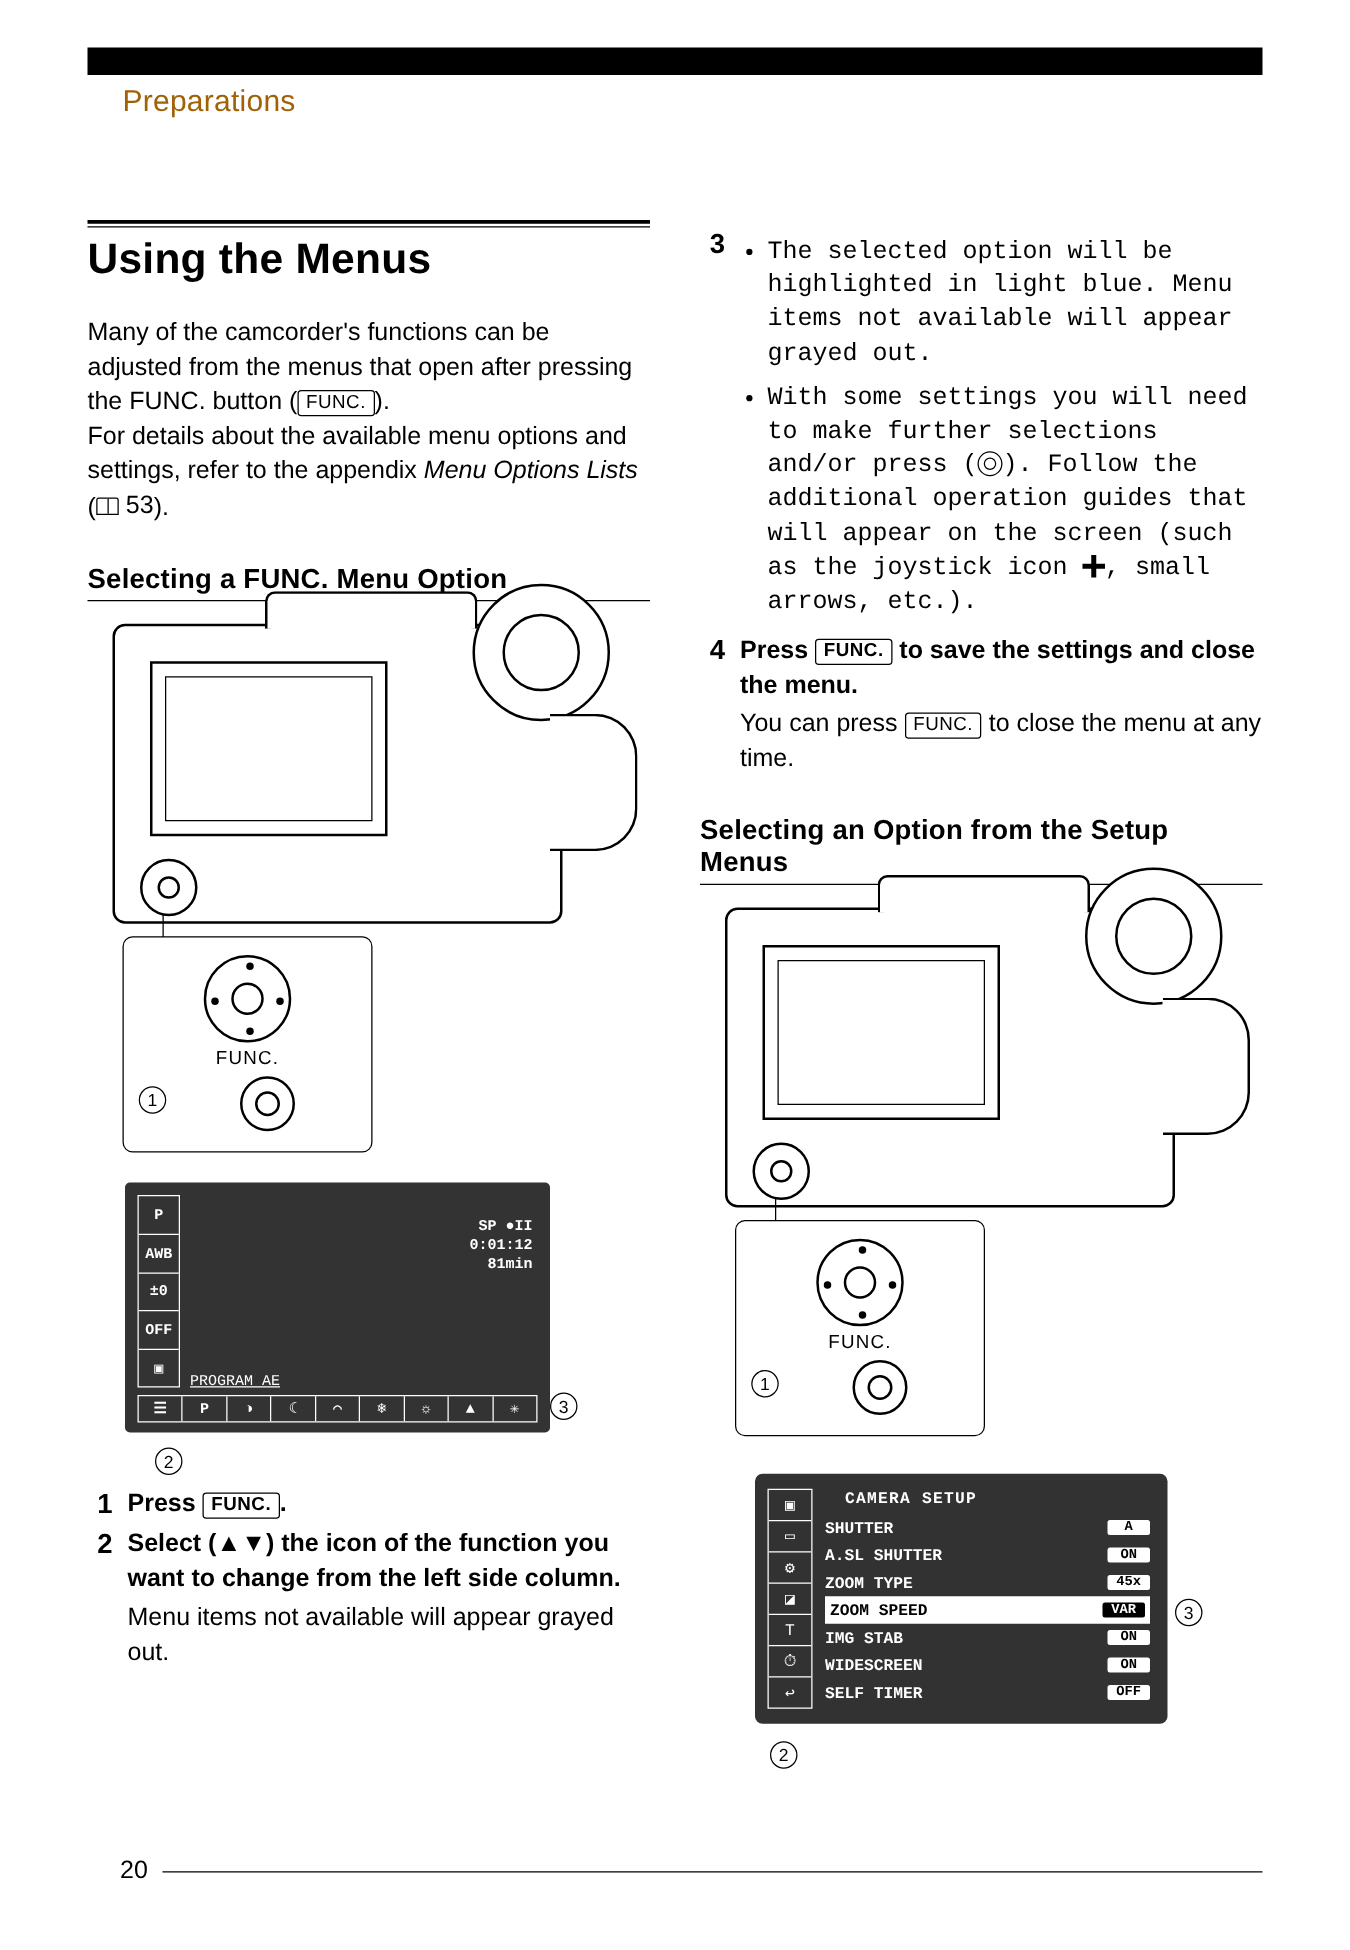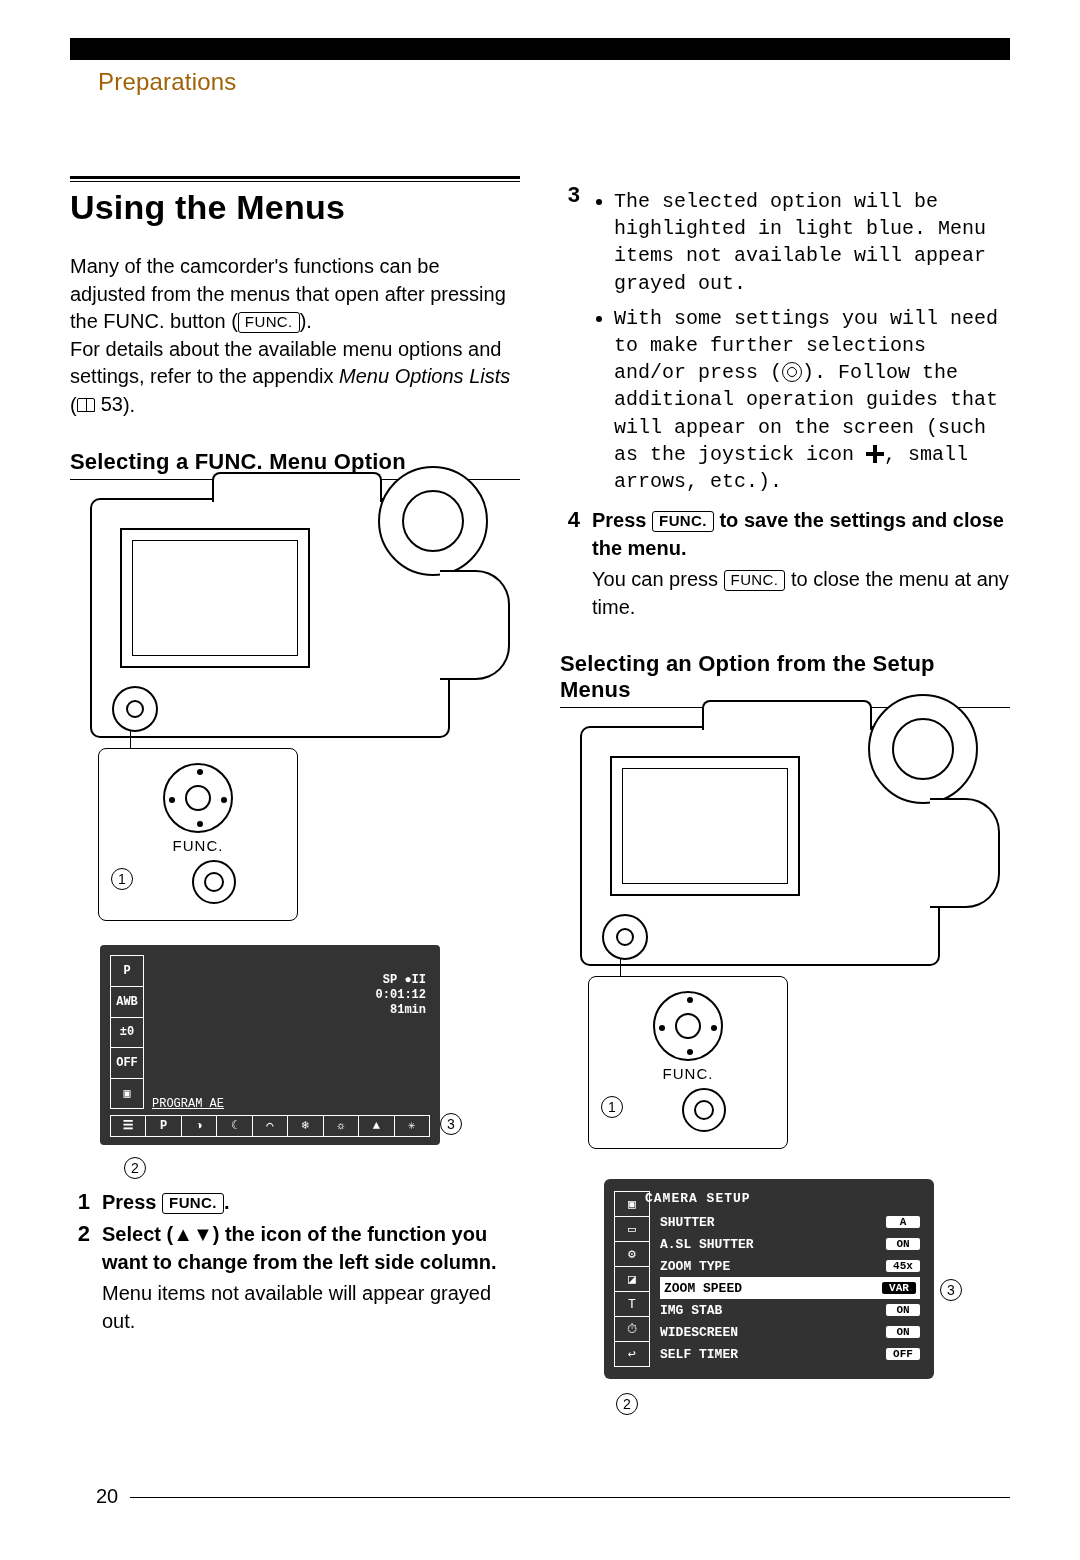--- a/index.html
+++ b/index.html
@@ -59,21 +59,21 @@
   .osd .botlabel { position:absolute; left:52px; bottom:34px; font-weight:400; text-decoration:underline; }
   .osd .bottombar { position:absolute; left:10px; right:10px; bottom:8px; height:22px; border:1px solid #fff; display:flex; }
   .osd .bottombar span { flex:1; border-right:1px solid #fff; text-align:center; line-height:20px; font-weight:700;}
   .osd .bottombar span:last-child{border-right:none;}
 
   
   .setup { position:relative; width:330px; height:200px; background:#323232; margin:30px 0 10px 44px; border-radius:6px; padding:12px 10px 12px 10px; font-family:"Courier New",monospace; color:#fff; font-size:13px; }
   .setup .side { position:absolute; left:10px; top:12px; bottom:12px; width:36px; border:1px solid #fff; display:flex; flex-direction:column;}
   .setup .side div{flex:1;border-bottom:1px solid #fff;display:flex;align-items:center;justify-content:center;}
   .setup .side div:last-child{border-bottom:none;}
-  .setup .title { position:absolute; left:41px; top:12px; right:14px; font-weight:700; letter-spacing:1px; }
+  .setup .title { position:absolute; left:72px; top:12px; right:14px; font-weight:700; letter-spacing:1px; }
   .setup .rows { position:absolute; left:56px; top:32px; right:14px; }
   .setup .row { display:flex; justify-content:space-between; align-items:center; height:22px; font-weight:700;}
   .setup .row .val { background:#fff; color:#000; padding:0 6px; border-radius:2px; font-size:11px; min-width:34px; text-align:center;}
   .setup .row.sel { background:#fff; color:#000; padding:0 4px;}
   .setup .row.sel .val{ background:#000; color:#fff;}
 
   .dial-icon { display:inline-block; width:20px; height:20px; border:1.5px solid #000; border-radius:50%; vertical-align:-4px; position:relative;}
   .dial-icon::before{content:"";position:absolute;inset:4px;border:1px solid #000;border-radius:50%;}
   .joy-icon { display:inline-block; width:18px; height:18px; position:relative; vertical-align:-3px;}
   .joy-icon::before{content:"";position:absolute;left:7px;top:0;width:4px;height:18px;background:#000;}

